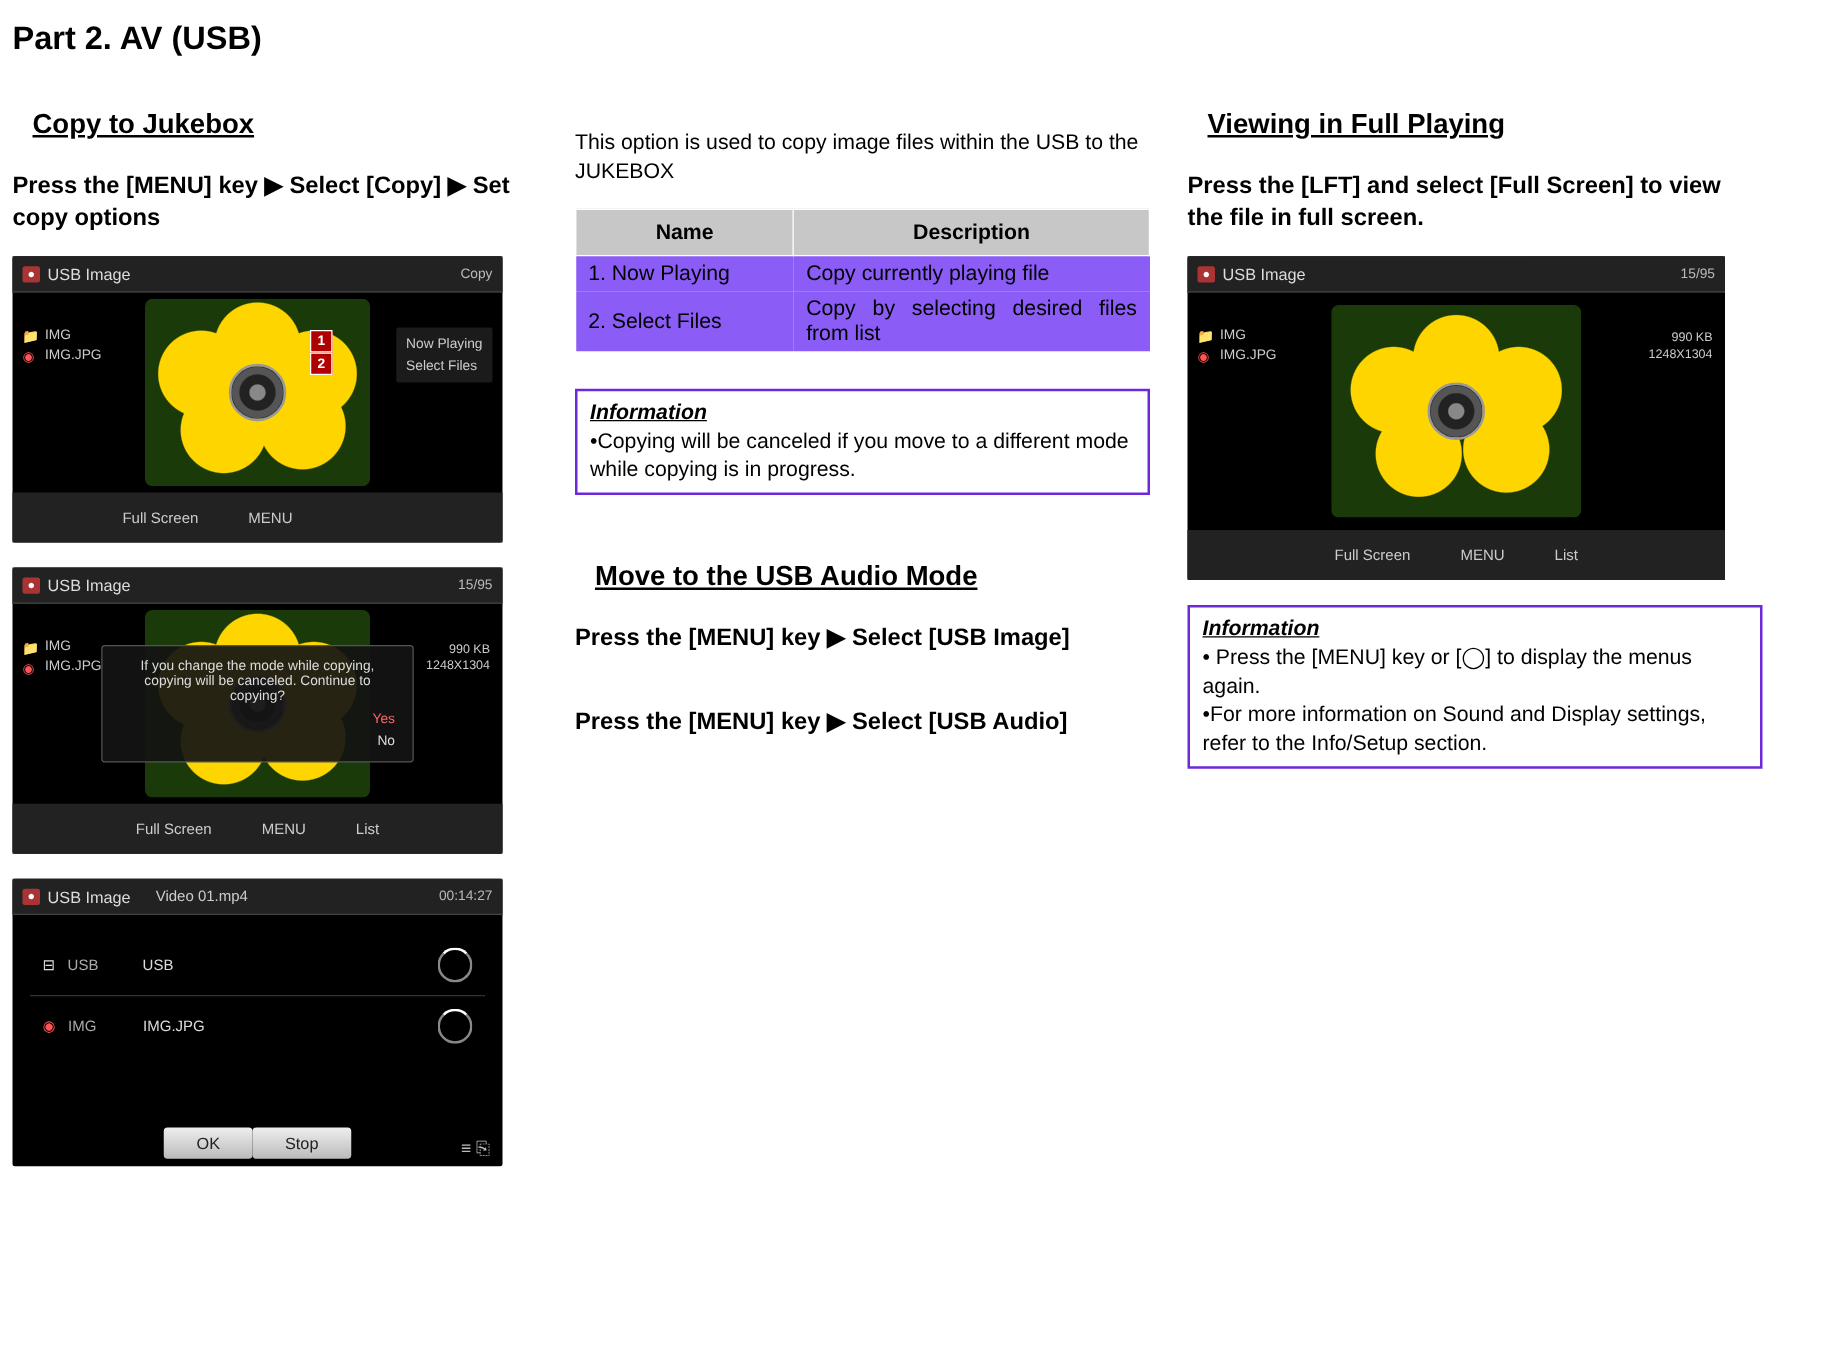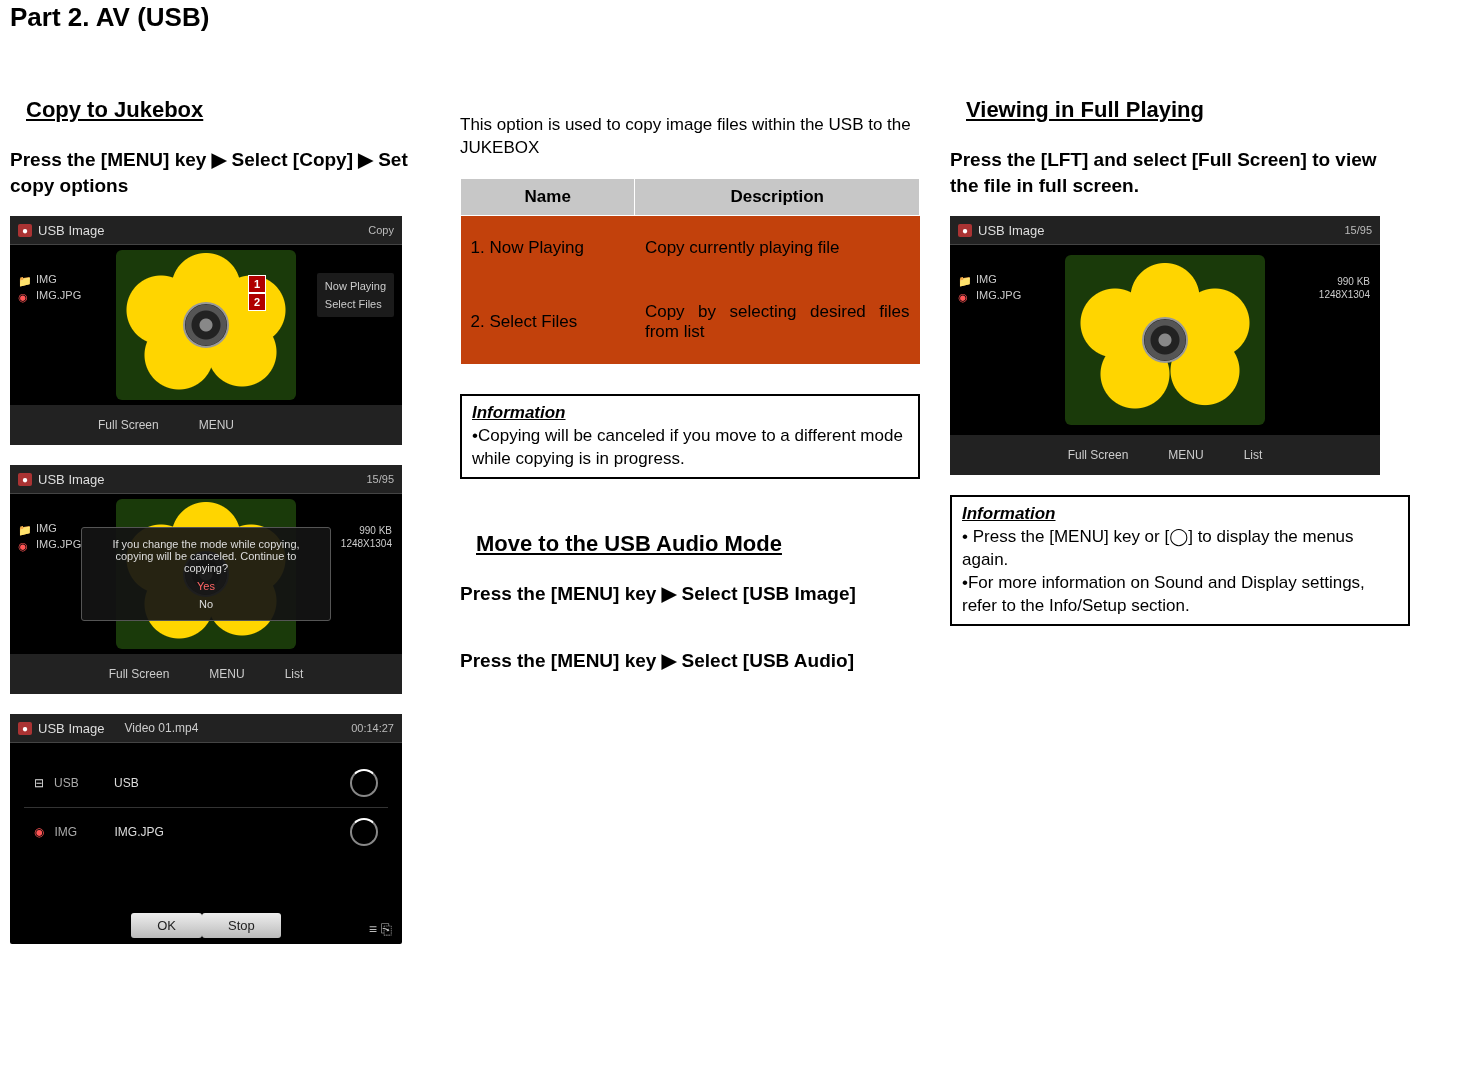--- a/index.html
+++ b/index.html
@@ -1,17 +1,17 @@
 <!DOCTYPE html>
 <html><head>
 <meta charset="utf-8">
 <style>
   html,body{margin:0;padding:0;font-family:Arial,Helvetica,sans-serif;color:#000;background:#fff;}
   .page{width:1461px;min-height:1085px;position:relative;padding:0 10px;box-sizing:border-box;}
-  .part-title{font-size:26px;font-weight:bold;margin:0 0 64px 0;padding-top:2px;}
+  .part-title{font-size:26px;font-weight:bold;margin:0 0 40px 0;padding-top:15px;}
   .cols{display:flex;gap:30px;}
   .col{flex:1;min-width:0;}
   .col1{flex:0 0 420px;}
   .col2{flex:0 0 460px;}
   .col3{flex:0 0 460px;}
   h2.section{font-size:22px;font-weight:bold;text-decoration:underline;margin:0 0 24px 16px;}
   .instr{font-size:19px;font-weight:bold;line-height:1.35;margin:0 0 18px 0;}
   .screenshot{width:392px;background:#000;border-radius:2px;position:relative;margin-bottom:20px;color:#fff;font-family:Arial,sans-serif;}
   .ss-hdr{height:28px;background:#222;border-bottom:1px solid #444;display:flex;align-items:center;padding:0 8px;font-size:13px;color:#ddd;position:relative;}
   .ss-hdr .badge{background:#a33;color:#fff;font-size:10px;padding:1px 4px;border-radius:2px;margin-right:6px;}
@@ -26,30 +26,30 @@
     radial-gradient(circle at 25% 40%,#ffd500 0 34px,transparent 35px),
     #1a3a0a;border-radius:6px;left:50%;top:50%;transform:translate(-50%,-50%);}
   .flower .lens{position:absolute;left:50%;top:50%;transform:translate(-50%,-50%);width:42px;height:42px;border-radius:50%;background:radial-gradient(circle,#888 0 6px,#222 7px 14px,#555 15px 20px,#222 21px);border:2px solid #999;}
   .ss-foot{height:40px;background:#222;display:flex;align-items:center;justify-content:center;gap:40px;color:#ccc;font-size:12px;}
   .ss-top-menu{position:absolute;top:26px;left:8px;font-size:11px;color:#ccc;line-height:16px;}
   .ss-top-menu .row{display:flex;align-items:center;gap:6px;}
   .ss-top-menu .ico{width:12px;height:12px;display:inline-block;}
   .ss-overlay-menu{position:absolute;top:28px;right:8px;font-size:11px;color:#ccc;line-height:18px;background:rgba(30,30,30,.9);padding:4px 8px;border-radius:2px;}
   .marker{position:absolute;width:16px;height:16px;background:#b00000;color:#fff;font-size:11px;text-align:center;line-height:16px;border:1px solid #fff;font-weight:bold;}
   .dialog-ov{position:absolute;left:50%;top:50%;transform:translate(-50%,-50%);background:rgba(20,20,20,.92);border:1px solid #555;border-radius:3px;padding:10px 14px;font-size:11px;color:#ddd;text-align:center;width:220px;}
-  .dialog-ov .opt{text-align:center;font-size:11px;margin-top:6px;}
+  .dialog-ov .opt{text-align:right;font-size:11px;margin-top:6px;}
   .dialog-ov .opt .yes{color:#f66;}
   .btn-row{position:absolute;left:0;right:0;bottom:6px;display:flex;justify-content:center;}
   .btn-row .b{background:linear-gradient(#eee,#bbb);color:#222;padding:5px 26px;border-radius:3px;font-size:13px;}
   .info-meta{position:absolute;top:30px;right:10px;font-size:10px;color:#ccc;text-align:right;line-height:13px;}
   table.opts{border-collapse:collapse;width:100%;font-size:17px;margin-bottom:30px;}
   table.opts th{background:#c7c7c7;border:1px solid #fff;padding:8px 10px;font-weight:bold;text-align:center;}
-  table.opts td{background:#c2410c;padding:22px 10px;vertical-align:middle;}
+  table.opts td{background:#8b5cf6;padding:4px 10px;vertical-align:middle;}
   table.opts td.desc{text-align:justify;}
-  .info-box{border:2px solid #000000;padding:6px 10px;font-size:17px;line-height:1.35;margin-bottom:28px;}
+  .info-box{border:2px solid #6d28d9;padding:6px 10px;font-size:17px;line-height:1.35;margin-bottom:28px;}
   .info-box .t{font-weight:bold;font-style:italic;text-decoration:underline;}
   .intro{font-size:17px;line-height:1.35;margin-bottom:18px;}
   .small-icons{position:absolute;bottom:6px;right:10px;font-size:14px;color:#bbb;}
 </style>
 </head>
 <body>
 
 <div class="page">
   <h1 class="part-title">Part 2. AV (USB)</h1>
 

